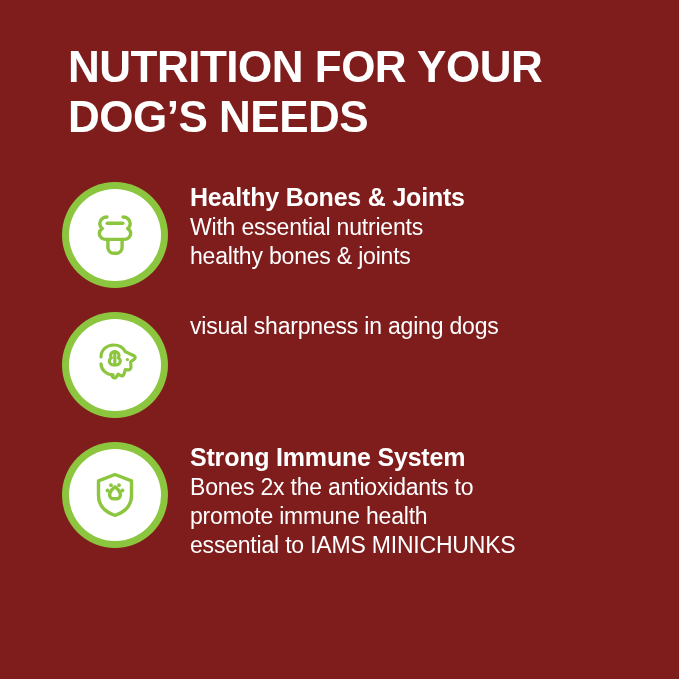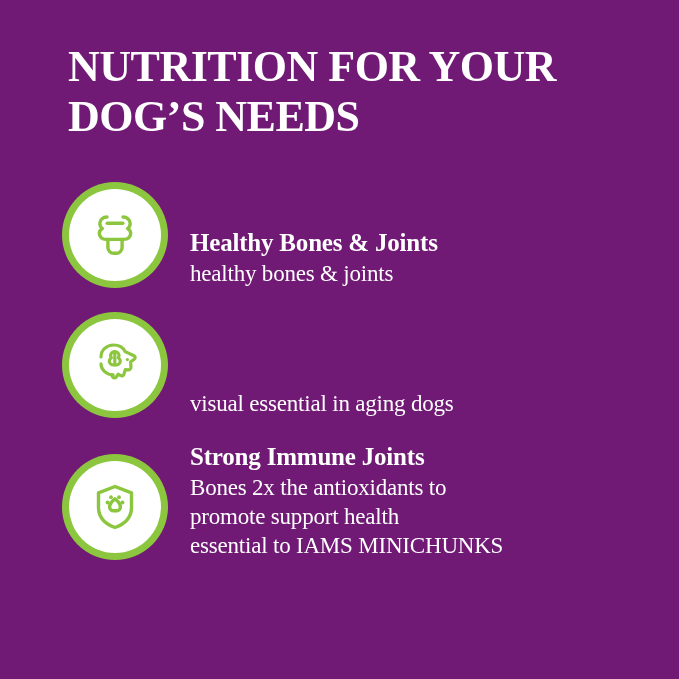--- a/index.html
+++ b/index.html
@@ -10,23 +10,22 @@
     width: 679px;
     height: 679px;
     background: #00a32e;
     font-family: "Liberation Sans", sans-serif;
     overflow: hidden;
   }
   .panel {
     position: relative;
     width: 679px;
     height: 679px;
-    background: #701a75;
+    background: #7f1d1d;
     box-sizing: border-box;
-    font-family: Liberation Serif, serif;
   }
   .headline {
     position: absolute;
     left: 68px;
     top: 42px;
     width: 560px;
     color: #ffffff;
     font-size: 44px;
     line-height: 50px;
     font-weight: bold;
@@ -34,21 +33,21 @@
     text-transform: uppercase;
   }
   .benefits {
     position: absolute;
     left: 62px;
     top: 180px;
     width: 600px;
   }
   .benefit {
     display: flex;
-    align-items: flex-end;
+    align-items: flex-start;
     margin-bottom: 22px;
   }
   .icon-wrap {
     flex: 0 0 auto;
     width: 106px;
     height: 106px;
     position: relative;
     margin-top: 2px;
   }
   .icon-ring {
@@ -125,20 +124,21 @@
                   <path d="M23.9 35.4h14.2"></path>
                 </g>
               </svg>
             </span>
           </div>
         </div>
       </div>
       <div class="benefit-text">
         <div class="benefit-title">Healthy Bones &amp; Joints</div>
         <div class="benefit-desc">
+          <div>With essential nutrients</div>
           <div>healthy bones &amp; joints</div>
         </div>
       </div>
     </div>
 
     <div class="benefit">
       <div class="icon-wrap">
         <div class="icon-ring">
           <div class="icon-inner">
             <span>
@@ -151,21 +151,21 @@
                   <path d="M31.8 18.9v13.1"></path>
                   <circle cx="44.4" cy="26.6" r="1.6" fill="#8cc63f" stroke="none"></circle>
                 </g>
               </svg>
             </span>
           </div>
         </div>
       </div>
       <div class="benefit-text">
         <div class="benefit-desc">
-          <div>visual essential in aging dogs</div>
+          <div>visual sharpness in aging dogs</div>
         </div>
       </div>
     </div>
 
     <div class="benefit">
       <div class="icon-wrap">
         <div class="icon-ring">
           <div class="icon-inner">
             <span>
               <svg width="60" height="62" viewBox="0 0 60 62">
@@ -176,23 +176,23 @@
                   <circle cx="37.4" cy="26.4" r="2" fill="#8cc63f" stroke="none"></circle>
                   <circle cx="26" cy="21.2" r="1.9" fill="#8cc63f" stroke="none"></circle>
                   <circle cx="34" cy="21.2" r="1.9" fill="#8cc63f" stroke="none"></circle>
                 </g>
               </svg>
             </span>
           </div>
         </div>
       </div>
       <div class="benefit-text">
-        <div class="benefit-title">Strong Immune Joints</div>
+        <div class="benefit-title">Strong Immune System</div>
         <div class="benefit-desc">
           <div>Bones 2x the antioxidants to</div>
-          <div>promote support health</div>
+          <div>promote immune health</div>
           <div>essential to IAMS MINICHUNKS</div>
         </div>
       </div>
     </div>
 
   </div>
 </div>
 
 </body></html>

